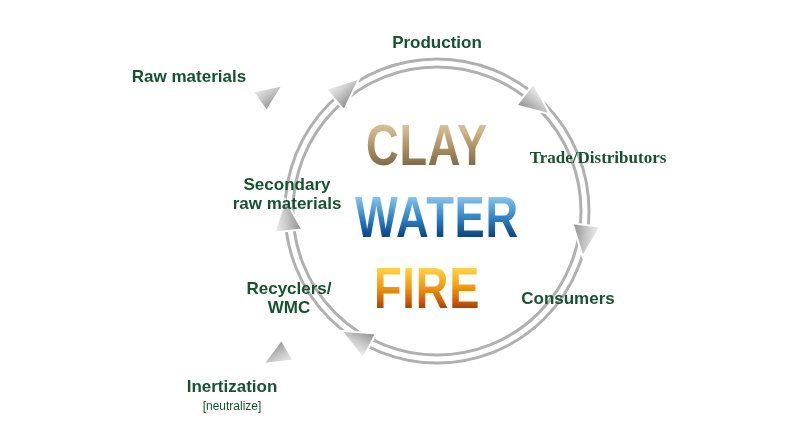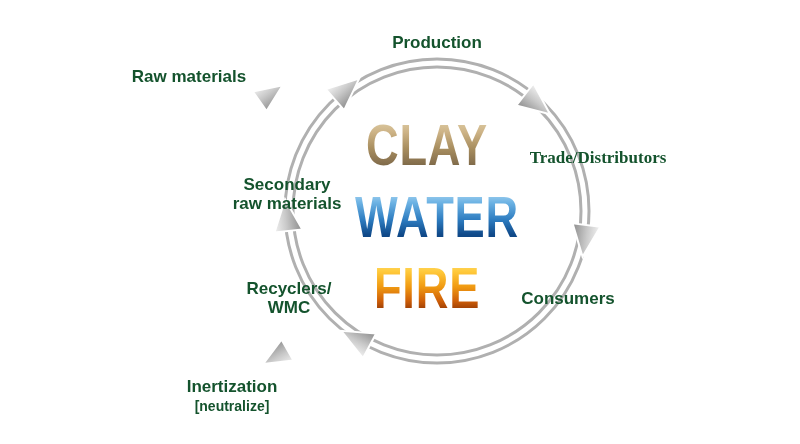--- a/index.html
+++ b/index.html
@@ -16,22 +16,22 @@
     transform:translate(-50%,-50%);
     color:#14532d;
     font-weight:700;
     font-size:17px;
     line-height:19px;
     text-align:center;
     white-space:nowrap;
   }
   .label .sub{
     display:block;
-    font-size:14px;
-    font-weight:700;
+    font-size:12px;
+    font-weight:400;
     margin-top:1px;
   }
   .word{
     position:absolute;
     transform:translate(-50%,0) scaleX(0.78);
     transform-origin:center top;
     font-weight:700;
     font-size:58px;
     line-height:1;
     letter-spacing:1px;

